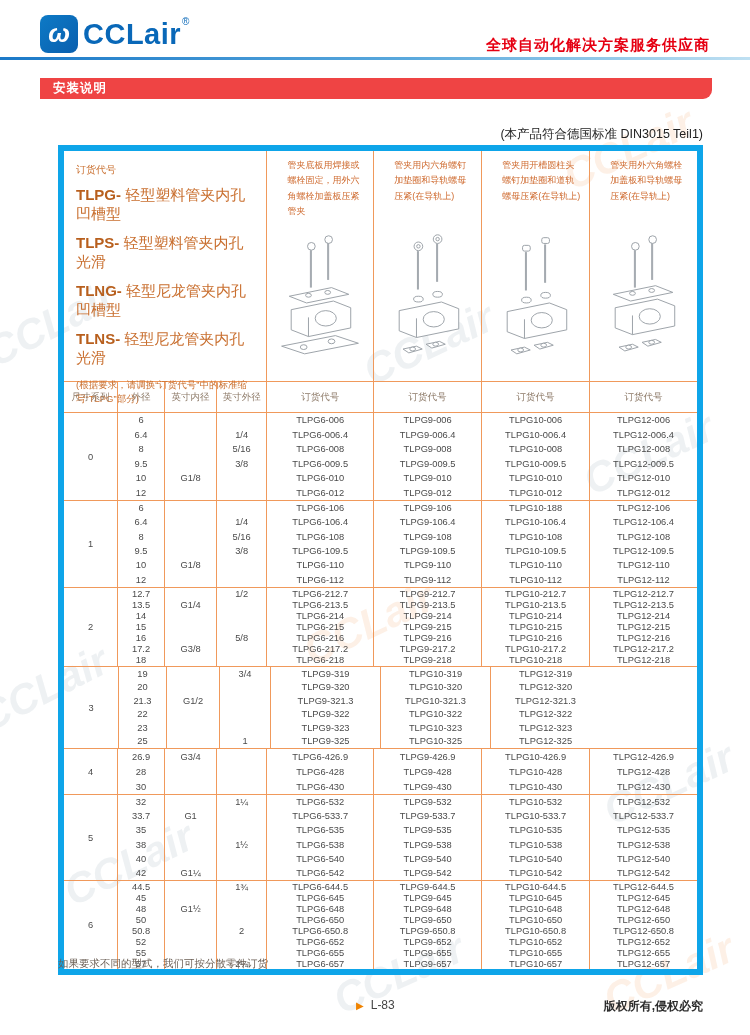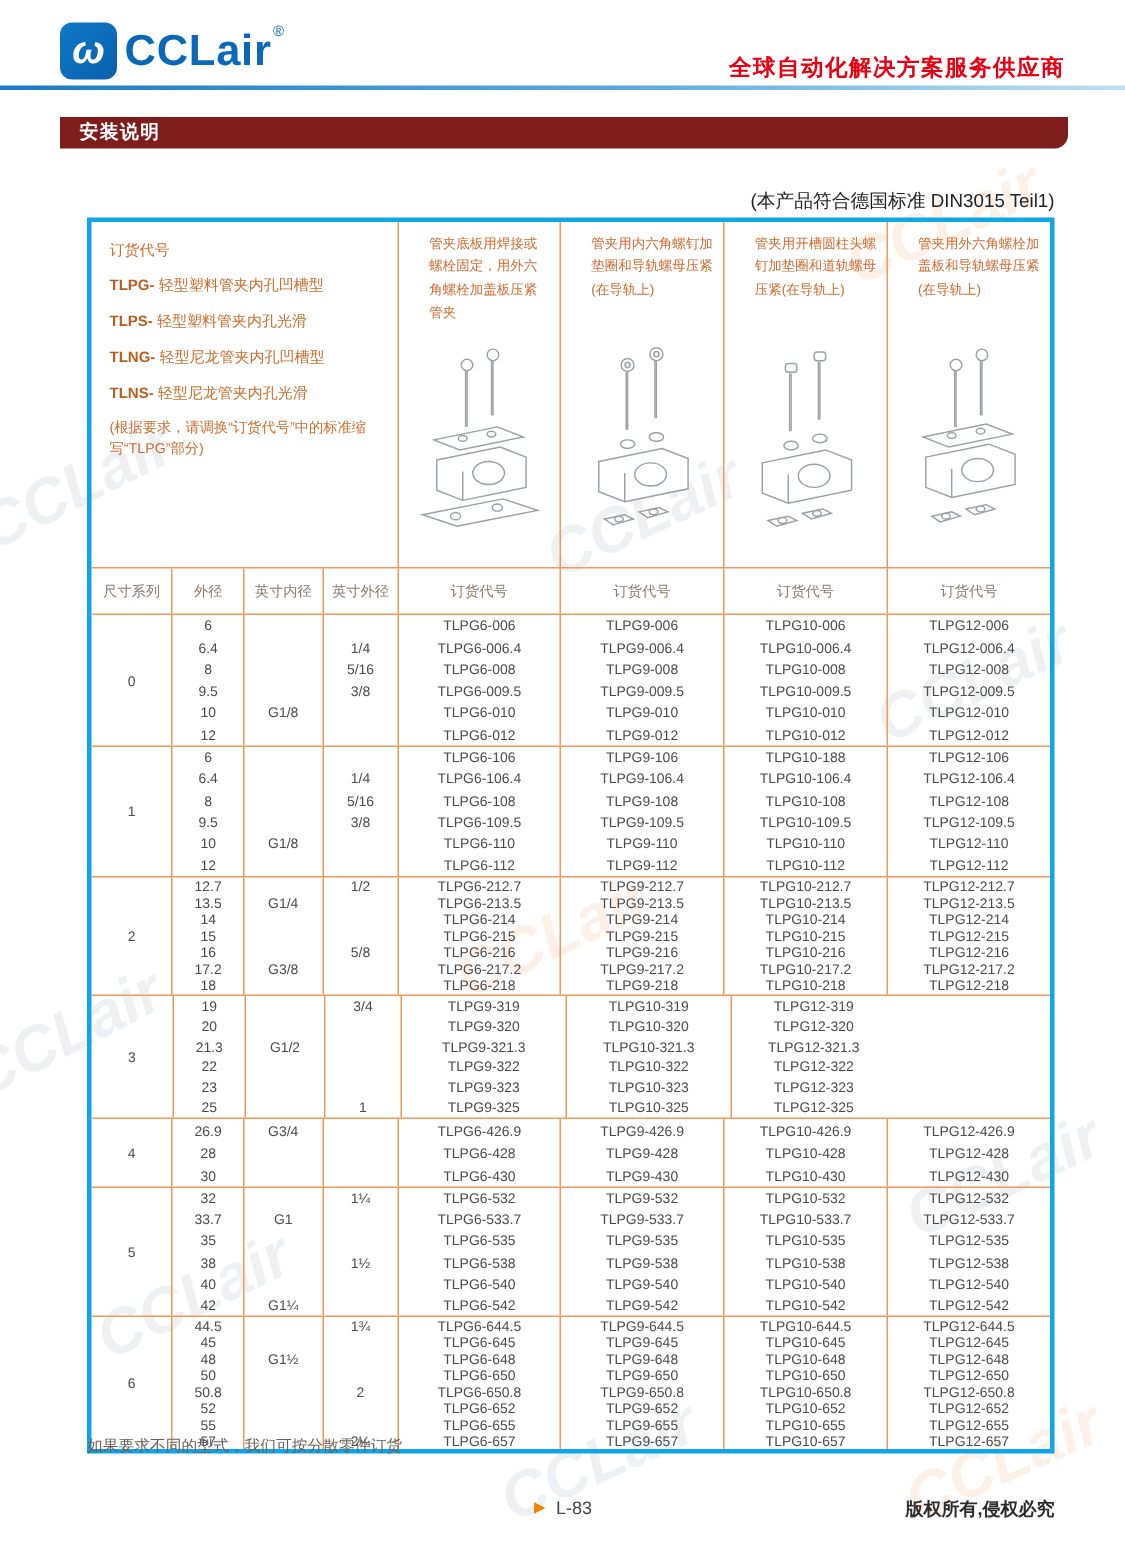--- a/index.html
+++ b/index.html
@@ -9,37 +9,37 @@
   
   .logo-wrap{position:absolute;left:40px;top:15px;display:flex;align-items:flex-start;}
   .logo-box{width:38px;height:38px;border-radius:8px;background:linear-gradient(135deg,#0d7ac6,#0a5fae);
             display:flex;align-items:center;justify-content:center;}
   .logo-glyph{color:#fff;font-size:26px;font-weight:bold;font-style:italic;line-height:1;margin-top:-3px;}
   .logo-text{font-size:29px;font-weight:bold;color:#0968b8;letter-spacing:0.5px;margin-left:5px;line-height:38px;}
   .logo-reg{font-size:10px;color:#0968b8;vertical-align:top;line-height:14px;margin-left:1px;}
   .slogan{position:absolute;right:40px;top:36px;color:#e60012;font-size:15px;font-weight:bold;letter-spacing:1px;}
   .header-rule{position:absolute;left:0;top:57px;width:750px;height:3px;
                background:linear-gradient(90deg,#1b79c8,#5aa9dd 55%,#bfe0f2);}
-  .section-banner{position:absolute;left:40px;top:78px;width:672px;height:21px;background:#7f1d1d;
+  .section-banner{position:absolute;left:40px;top:78px;width:672px;height:21px;background:#ef4444;
                   border-bottom-right-radius:9px;display:flex;align-items:center;}
   .section-banner span{color:#ffffff;font-size:12.5px;font-weight:bold;padding-left:13px;letter-spacing:1px;}
   .std-note{position:absolute;right:47px;top:126px;font-size:12.5px;color:#222;}
 
   
   .wm{position:absolute;font-size:42px;font-weight:bold;font-style:italic;white-space:nowrap;
       pointer-events:none;user-select:none;}
   .wm.gray{color:rgba(150,165,180,0.16);}
   .wm.orange{color:rgba(240,150,80,0.14);}
 
   
-  .catalog-table{position:absolute;left:58px;top:145px;width:645px;border:3px solid #0ea5e9;box-sizing:border-box;}
+  .catalog-table{position:absolute;left:58px;top:145px;width:645px;border:6px solid #0ea5e9;box-sizing:border-box;}
   .trowtop{display:flex;height:230px;}
   .order-cell{width:206px;box-sizing:border-box;padding:12px 10px 0 12px;}
   .order-title{font-size:10px;color:#c96f2f;margin-bottom:9px;}
-  .order-model{font-size:10px;color:#c96f2f;margin-bottom:10px;}
+  .order-model{font-size:15px;color:#c96f2f;margin-bottom:10px;}
   .order-model b{color:#b85f1d;font-weight:bold;}
   .order-note{font-size:9.5px;color:#c96f2f;line-height:1.5;margin-top:2px;}
   .mount-cell{box-sizing:border-box;border-left:1px solid #f0995b;display:flex;flex-direction:column;}
   .mount-desc{font-size:9px;line-height:1.7;color:#cf6b30;padding:7px 6px 0 7px;height:72px;box-sizing:border-box;margin-left:13px;}
   .mount-art{flex:1;display:flex;align-items:center;justify-content:center;}
   .mount-art svg{display:block;}
 
   .hrow{display:flex;height:30px;border-top:1px solid #f0995b;}
   .hcell{box-sizing:border-box;border-left:1px solid #f0995b;display:flex;align-items:center;justify-content:center;
          font-size:9.5px;color:#8d7a68;}

